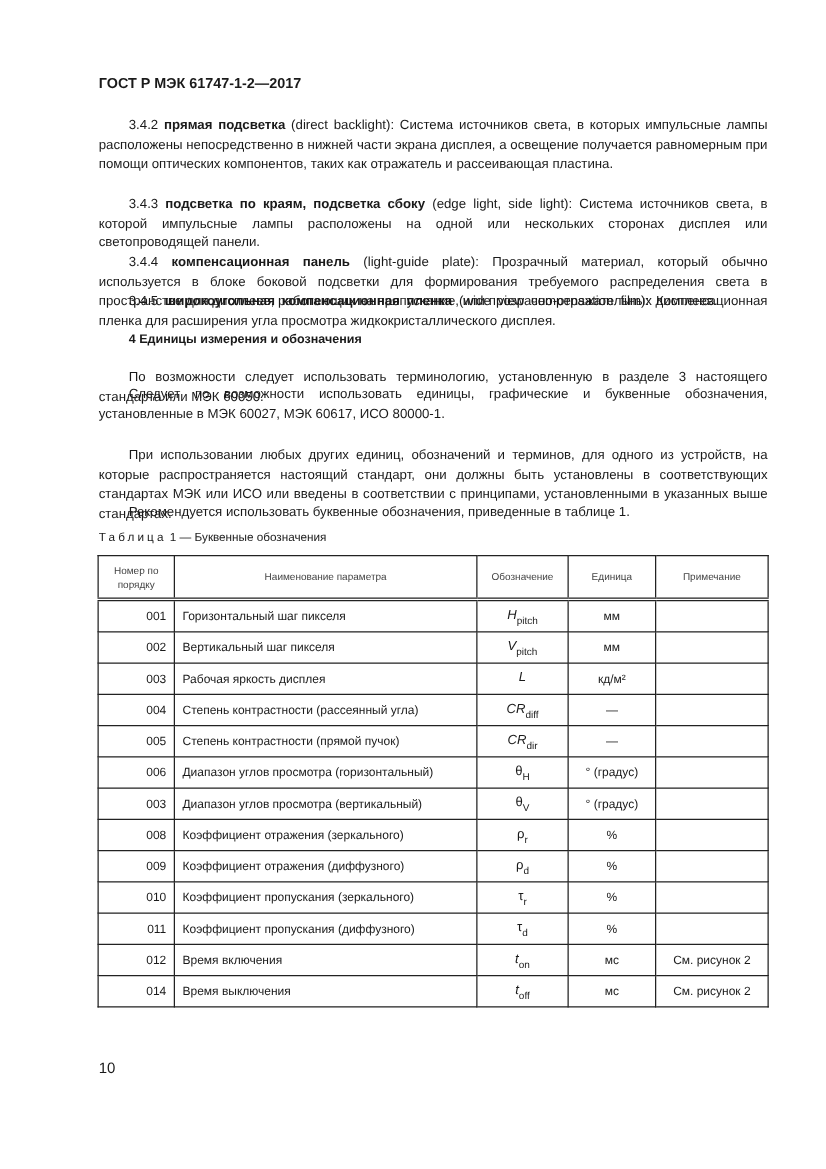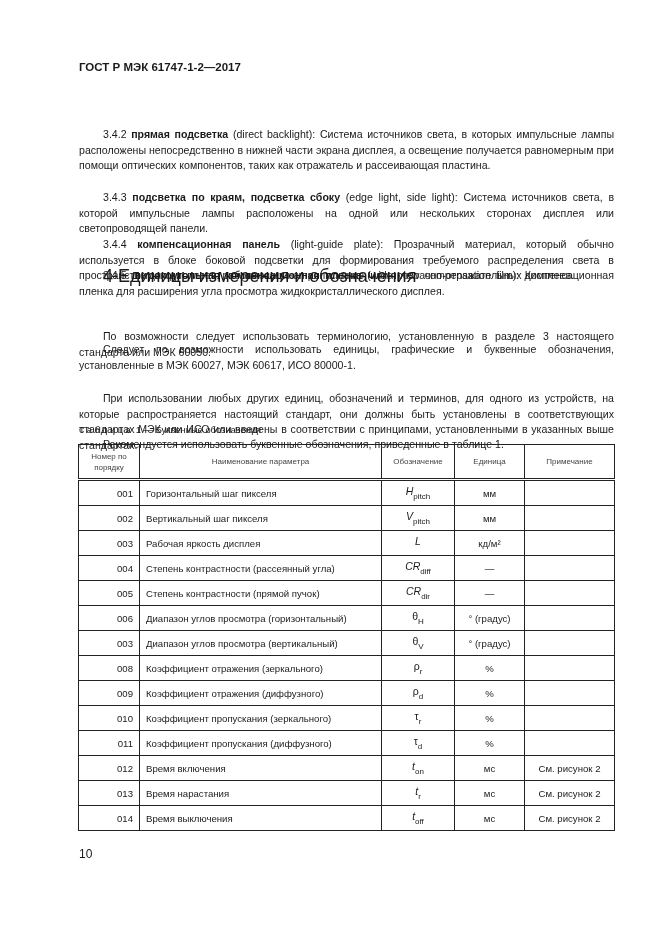--- a/index.html
+++ b/index.html
@@ -1,23 +1,23 @@
 <!DOCTYPE html>
 <html><head>
 <meta charset="utf-8">
 <style>
   html, body { margin:0; padding:0; background:#ffffff; }
   body { width:661px; height:935px; position:relative; overflow:hidden;
          font-family:"Liberation Sans", sans-serif; color:#1a1a1a; }
   .hdr { position:absolute; left:79px; top:61px; font-size:11.5px; font-weight:bold; }
   .para { position:absolute; left:79px; width:535px; font-size:10.6px; line-height:15.5px;
-          text-align:justify; text-align-last:left;margin-top:34px; }
+          text-align:justify; text-align-last:left; }
   .para .indent { display:inline-block; width:24px; }
   .para b { font-weight:bold; }
-  .h4 { position:absolute; left:103px; top:266px; font-size:18px; font-weight:normal; }
+  .h4 { position:absolute; left:103px; top:266px; font-size:10px; font-weight:bold; }
   .caption { position:absolute; left:79px; top:424px; font-size:9.4px;text-align:right; }
   .caption .sp { letter-spacing:2.5px; }
   table { position:absolute; left:78px; top:444px; width:536px; border-collapse:collapse; table-layout:fixed;padding-left:30px; }
   td, th { border:1px solid #222; font-size:9.6px; padding:0 6px; height:24px; font-weight:normal; }
   th { font-size:8px; color:#444; height:33px; text-align:center; line-height:11px; }
   thead tr th { border-bottom:3px double #222; }
   td.num { text-align:right; }
   td.c { text-align:center; }
   .sym { font-style:italic; font-size:10.5px; }
   .sub { font-style:normal; font-size:8px; vertical-align:-4px; }
@@ -142,27 +142,20 @@
         <td class="c"></td>
       </tr>
       <tr>
         <td class="num">012</td>
         <td>Время включения</td>
         <td class="c"><span class="sym">t</span><span class="sub">on</span></td>
         <td class="c">мс</td>
         <td class="c">См. рисунок 2</td>
       </tr>
       <tr>
-        <td class="num">013</td>
-        <td>Время нарастания</td>
-        <td class="c"><span class="sym">t</span><span class="sub">r</span></td>
-        <td class="c">мс</td>
-        <td class="c">См. рисунок 2</td>
-      </tr>
-      <tr>
         <td class="num">014</td>
         <td>Время выключения</td>
         <td class="c"><span class="sym">t</span><span class="sub">off</span></td>
         <td class="c">мс</td>
         <td class="c">См. рисунок 2</td>
       </tr>
     </tbody>
 </table>
 
 <div class="pageno">10</div>

